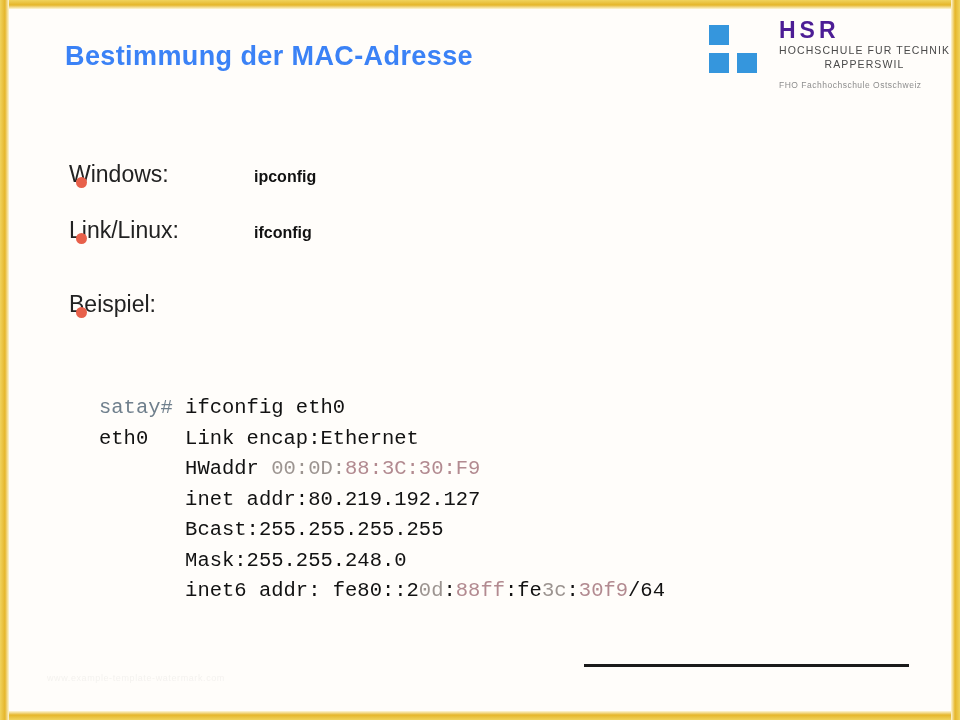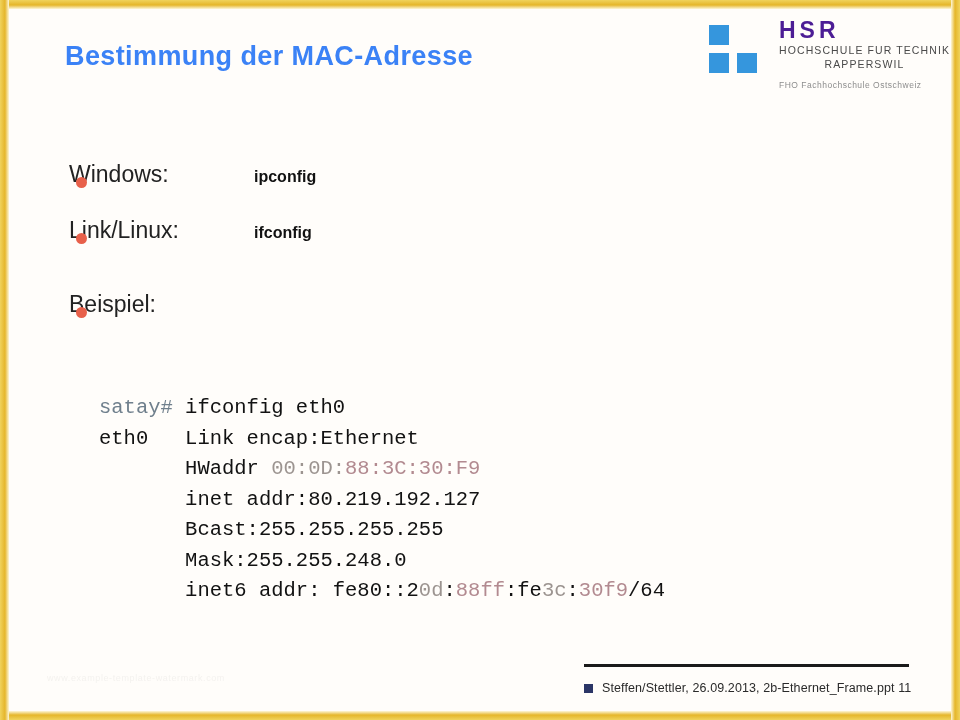--- a/index.html
+++ b/index.html
@@ -251,21 +251,17 @@
       <div class="bullet-row gap-before">
         <span class="bullet-dot"></span>
         <span class="bullet-label">Beispiel:</span>
       </div>
 
     </div>
 
     <div class="terminal" id="terminal-block"><div><span class="t-prompt">satay#</span><span> ifconfig eth0</span></div><div><span>eth0   Link encap:Ethernet</span></div><div><span>       HWaddr </span><span class="t-gray">00:0D</span><span class="t-gray">:</span><span class="t-pink">88:3C:30:F9</span></div><div><span>       inet addr:80.219.192.127</span></div><div><span>       Bcast:255.255.255.255</span></div><div><span>       Mask:255.255.248.0</span></div><div><span>       inet6 addr: fe80::2</span><span class="t-gray">0d</span><span>:</span><span class="t-pink">88ff</span><span>:fe</span><span class="t-gray">3c</span><span>:</span><span class="t-pink">30f9</span><span>/64</span></div></div>
 
     <div class="footer-rule"></div>
-    <div class="footer">
-      <span class="footer-sq"></span>
-      <span class="footer-text">Steffen/Stettler, 26.09.2013, 2b-Ethernet_Frame.ppt 11</span>
-    </div>
 
     <div class="watermark">www.example-template-watermark.com</div>
 
   </div>
 </div>
 
 </body></html>

